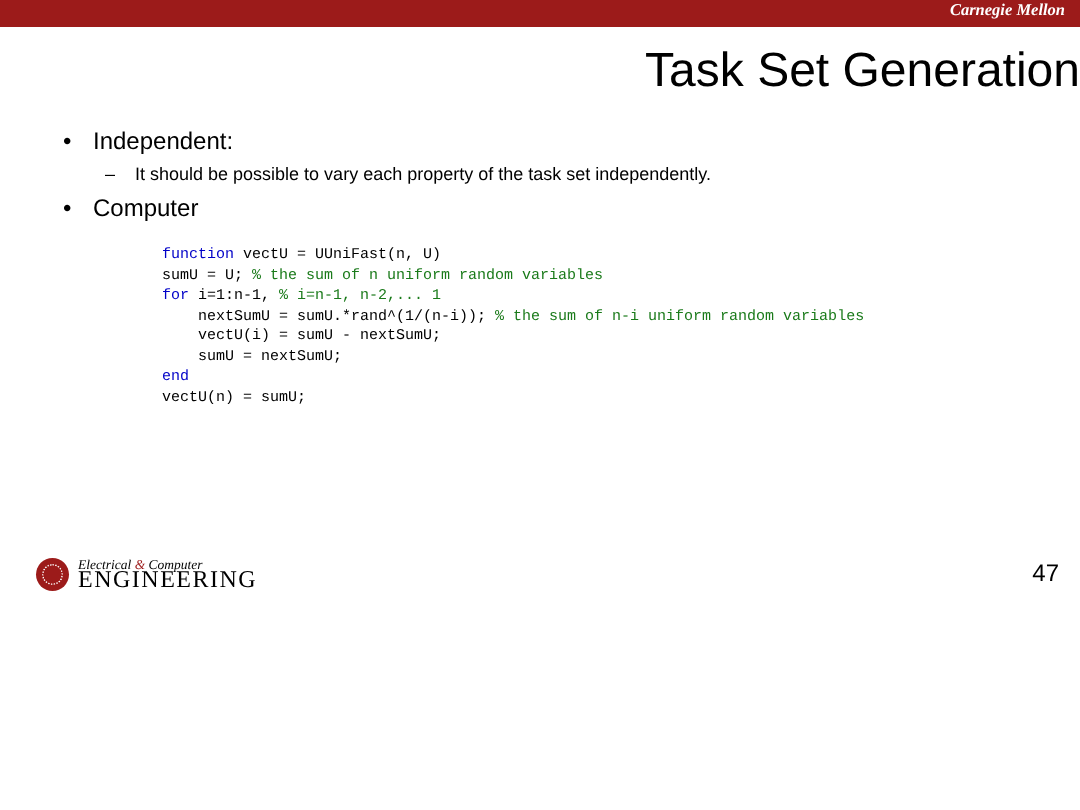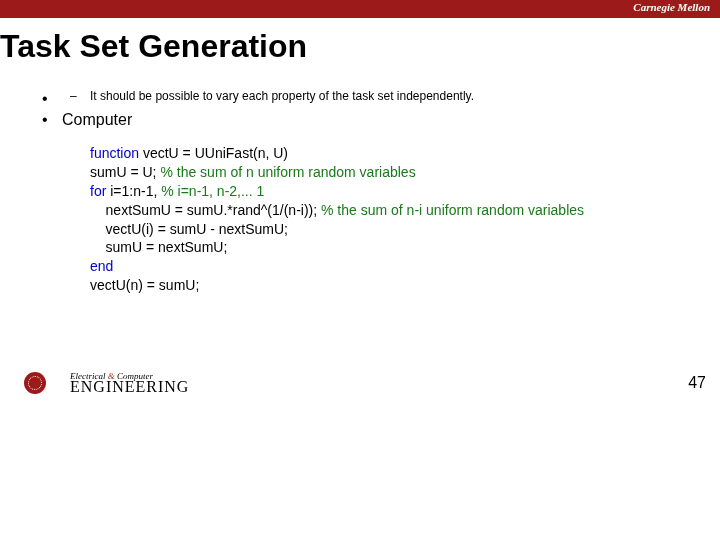--- a/index.html
+++ b/index.html
@@ -1,31 +1,31 @@
 <!DOCTYPE html>
 <html><head>
 <meta charset="utf-8">
 <style>
   * { margin: 0; padding: 0; box-sizing: border-box; }
   html, body { width: 720px; height: 540px; font-family: Arial, Helvetica, sans-serif; background: #fff; color: #000; }
   .slide { position: relative; width: 720px; height: 408px; }
   .topbar { width: 100%; height: 18px; background: #9c1b1a; position: relative; }
   .brand { position: absolute; right: 10px; top: 1px; color: #fff; font-size: 11px; font-weight: bold; font-style: italic; font-family: "Times New Roman", serif; }
-  .title { text-align: left; font-size: 32px; font-weight: bold; margin-top: 10px; }
+  .title { text-align: right; font-size: 32px; font-weight: normal; margin-top: 10px; }
   .content { padding: 20px 34px 0 34px; font-size: 16px; line-height: 1.25; }
   ul.lvl1 { list-style: none; }
   ul.lvl1 > li { position: relative; padding-left: 28px; margin-bottom: 6px; }
   ul.lvl1 > li::before { content: "•"; position: absolute; left: 8px; top: 0; font-size: 16px; }
   ul.lvl2 { list-style: none; margin-top: 4px; }
   ul.lvl2 > li { position: relative; padding-left: 28px; margin-bottom: 6px; font-size: 12px; }
   ul.lvl2 > li::before { content: "–"; position: absolute; left: 8px; top: 0; }
-  .code { font-family: Liberation Sans, sans-serif; font-size: 14px; white-space: pre; color: #000; margin: 14px 0 0 56px; line-height: 1.35; }
+  .code { font-family: Liberation Mono, monospace; font-size: 10px; white-space: pre; color: #000; margin: 14px 0 0 74px; line-height: 1.35; }
   .code .kw { color: #0000c8; }
   .code .cm { color: #1a7a1a; }
-  .footer-logo { position: absolute; left: 24px; bottom: 14px; display: flex; align-items: center; gap: 24px; }
+  .footer-logo { position: absolute; left: 24px; bottom: 14px; display: flex; align-items: center; gap: 6px; }
   .footer-logo .seal { width: 22px; height: 22px; border-radius: 50%; background: #9c1b1a; position: relative; }
   .footer-logo .seal::after { content: ""; position: absolute; inset: 4px; border: 1px dotted #fff; border-radius: 50%; }
   .footer-logo .txt { font-family: "Times New Roman", serif; line-height: 0.9; }
   .footer-logo .l1 { font-size: 9px; font-style: italic; }
   .footer-logo .l1 .red { color: #9c1b1a; }
   .footer-logo .l2 { font-size: 16px; letter-spacing: 1px; font-weight: 500; }
   .pagenum { position: absolute; right: 14px; bottom: 16px; font-size: 16px; }
 </style>
 </head>
 <body>
@@ -33,20 +33,21 @@
 <div class="slide">
   <div class="topbar">
     <span class="brand">Carnegie Mellon</span>
   </div>
 
   <h1 class="title">Task Set Generation</h1>
 
   <div class="content">
     <ul class="lvl1">
       <li>
+        <span>Independent:</span>
         <ul class="lvl2">
           <li><span>It should be possible to vary each property of the task set independently.</span></li>
         </ul>
       </li>
       <li>
         <span>Computer</span>
       </li>
     </ul>
 
     <div class="code"><span class="kw">function</span><span> vectU = UUniFast(n, U)</span>

